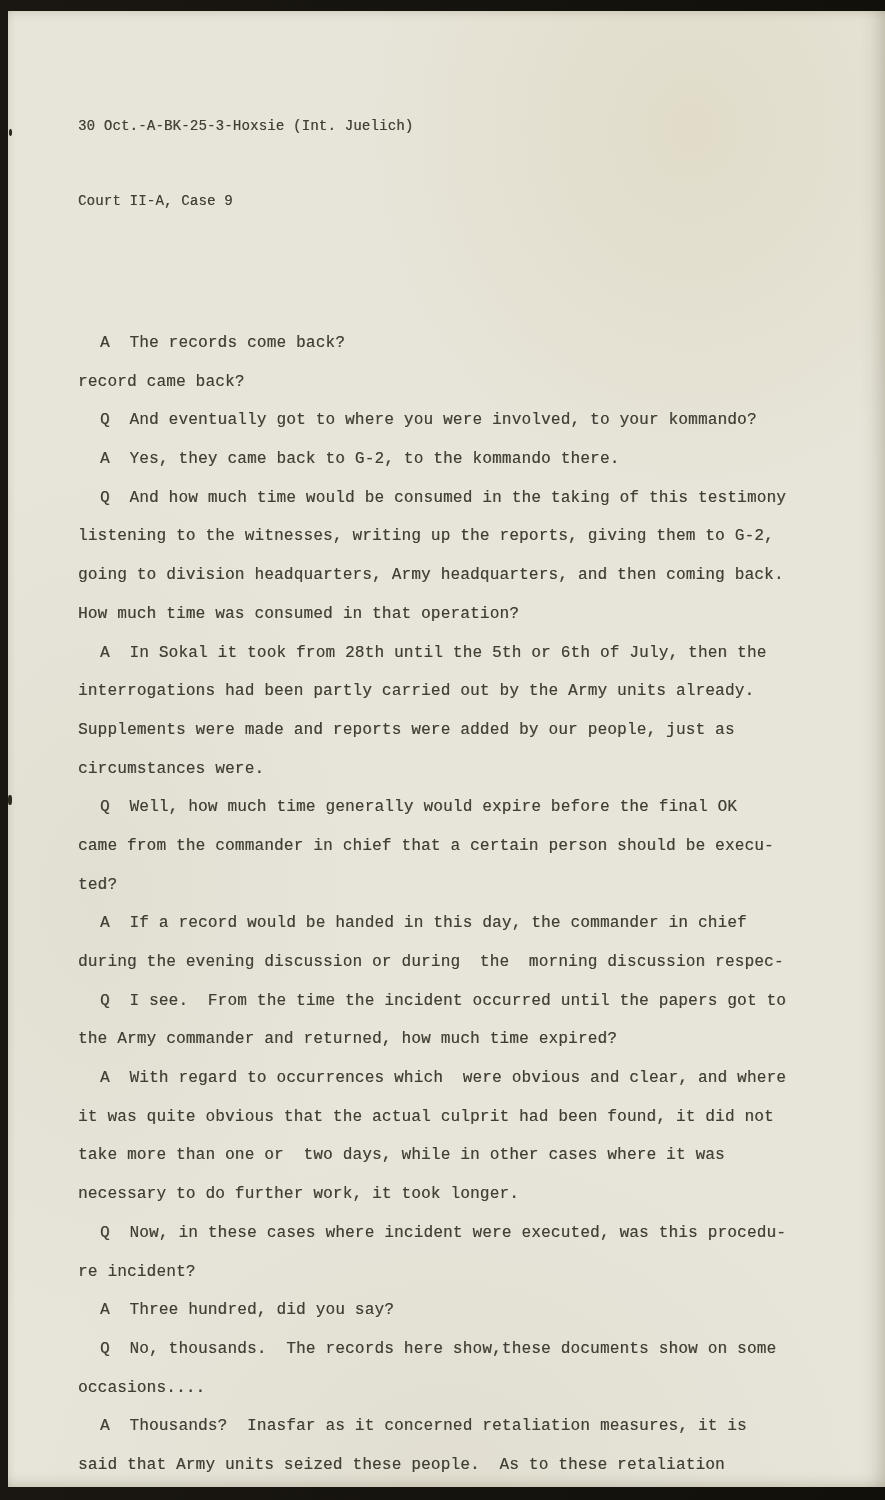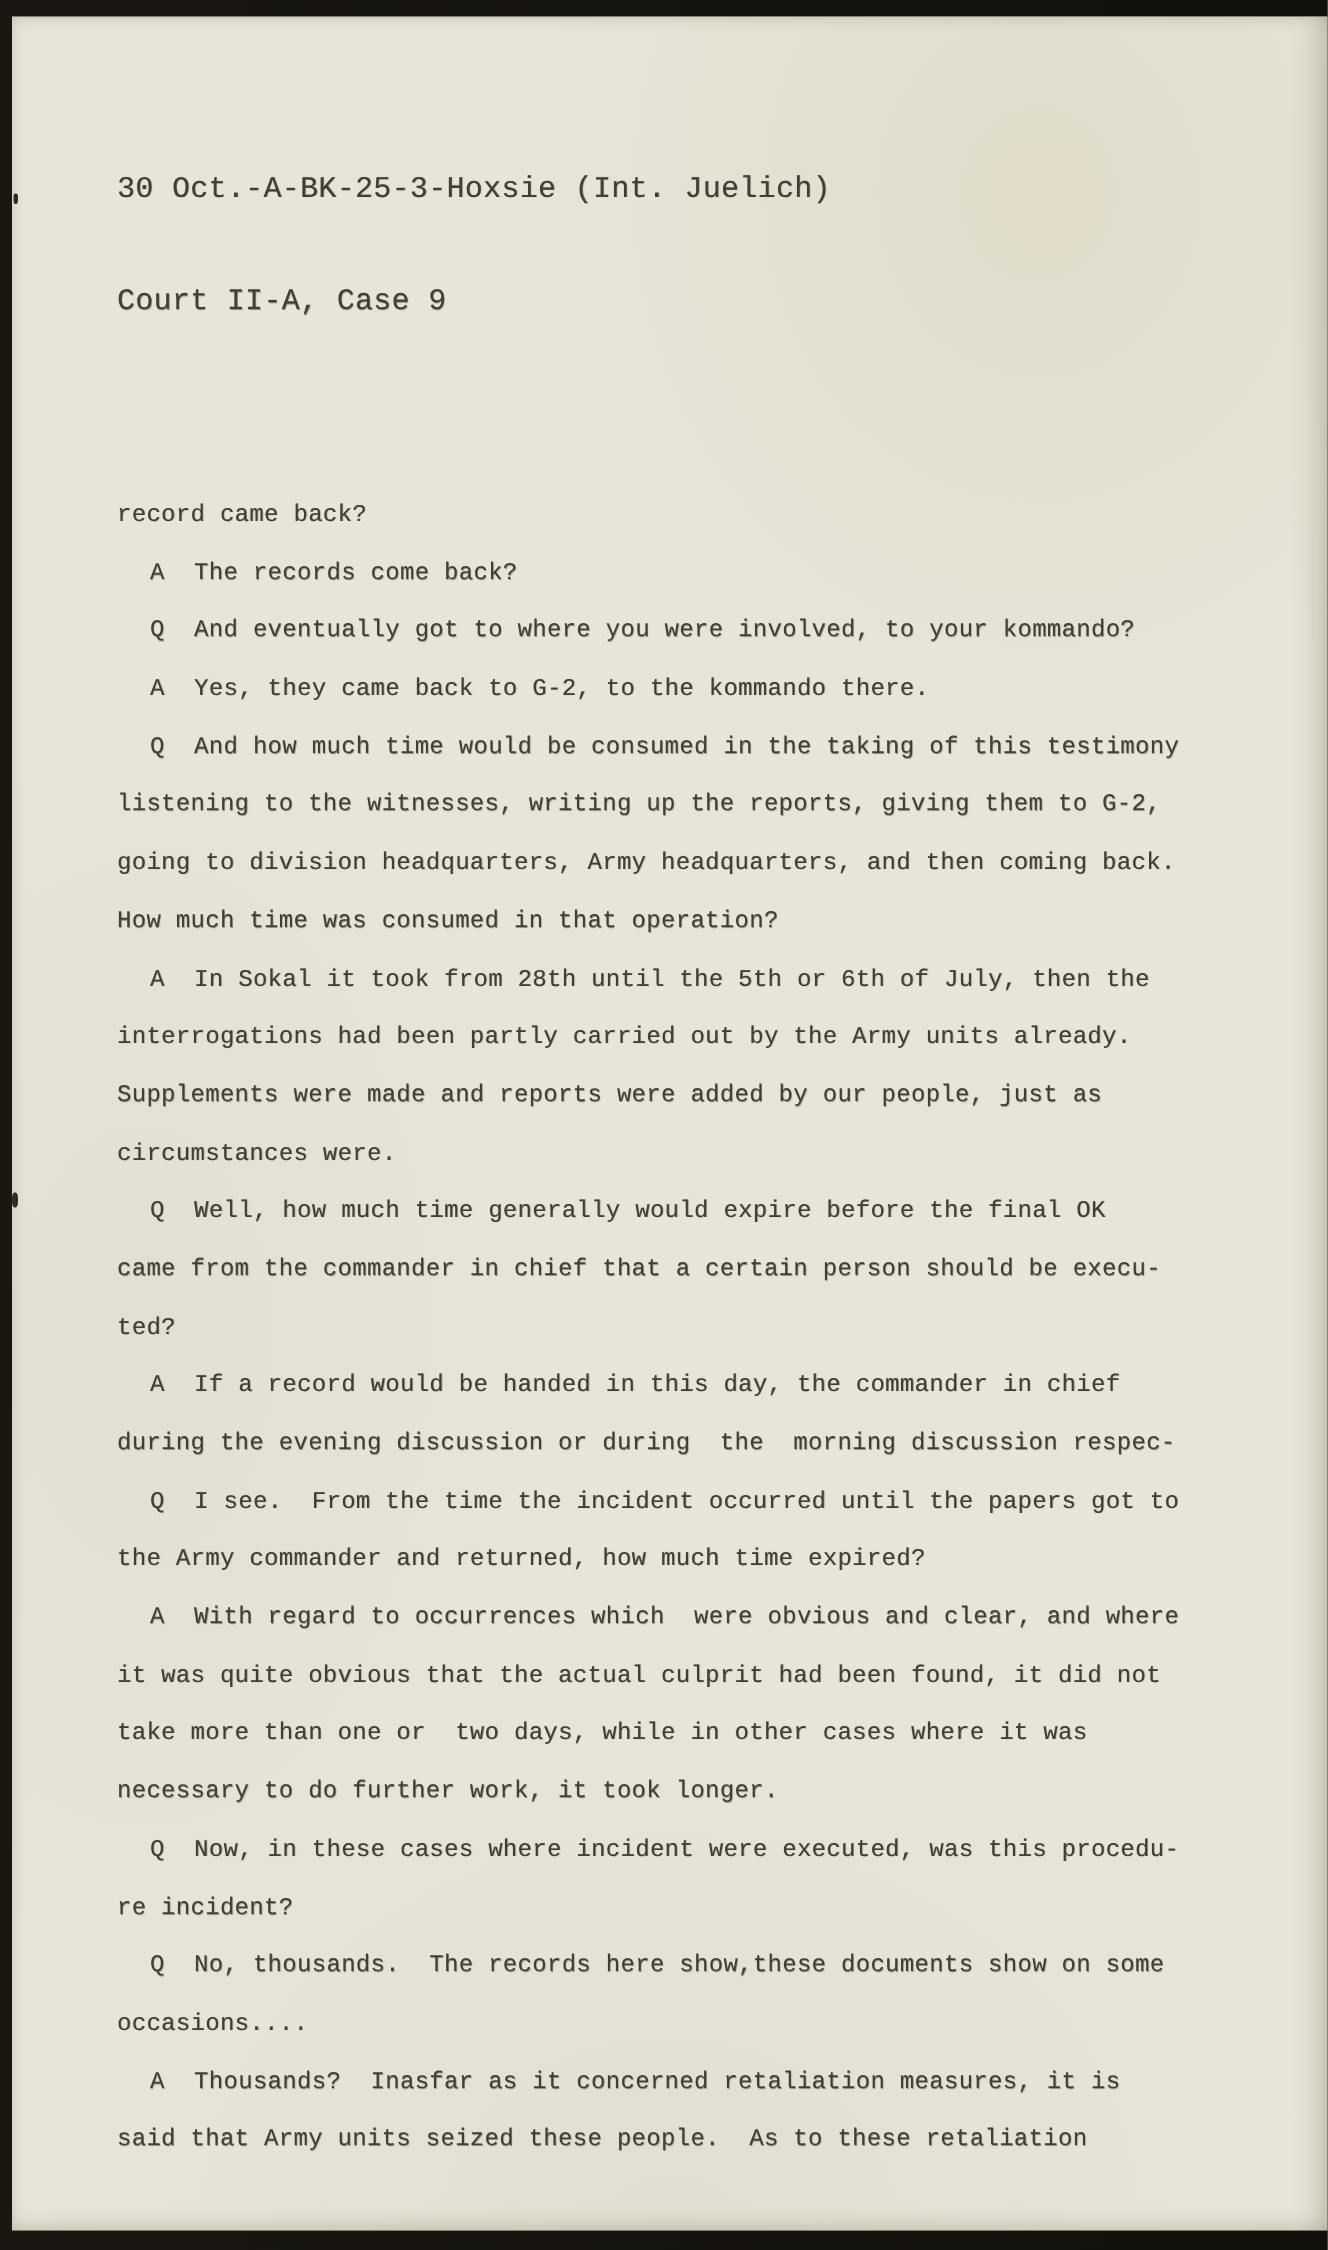--- a/index.html
+++ b/index.html
@@ -40,21 +40,21 @@
     position: absolute;
     width: 3px;
     height: 6px;
     background: #2d2a22;
     border-radius: 40%;
   }
   .speck.s1 { left: 0px; top: 784px; height: 10px; width: 4px; }
   .speck.s2 { left: 1px; top: 118px; height: 7px; }
   .header {
     margin: 53px 0 0 70px;
-    font-size: 20px;
+    font-size: 14px;
     line-height: 25px;
     letter-spacing: 0.2px;
     white-space: pre;
     text-shadow: 0.4px 0.4px 0.5px rgba(62,58,48,0.55);
   }
   .body-text {
     margin: 60px 0 0 70px;
     width: 730px;
   }
   .line {
@@ -78,22 +78,22 @@
 <div class="paper">
   <div class="speck s1"></div>
   <div class="speck s2"></div>
 
   <div class="header">
     <div>30 Oct.-A-BK-25-3-Hoxsie (Int. Juelich)</div>
     <div>Court II-A, Case 9</div>
   </div>
 
   <div class="body-text">
+      <p class="line indent">A  The records come back?</p>
       <p class="line">record came back?</p>
-      <p class="line indent">A  The records come back?</p>
       <p class="line indent">Q  And eventually got to where you were involved, to your kommando?</p>
       <p class="line indent">A  Yes, they came back to G-2, to the kommando there.</p>
       <p class="line indent">Q  And how much time would be consumed in the taking of this testimony</p>
       <p class="line">listening to the witnesses, writing up the reports, giving them to G-2,</p>
       <p class="line">going to division headquarters, Army headquarters, and then coming back.</p>
       <p class="line">How much time was consumed in that operation?</p>
       <p class="line indent">A  In Sokal it took from 28th until the 5th or 6th of July, then the</p>
       <p class="line">interrogations had been partly carried out by the Army units already.</p>
       <p class="line">Supplements were made and reports were added by our people, just as</p>
       <p class="line">circumstances were.</p>
@@ -103,19 +103,20 @@
       <p class="line indent">A  If a record would be handed in this day, the commander in chief</p>
       <p class="line">during the evening discussion or during  the  morning discussion respec-</p>
       <p class="line indent">Q  I see.  From the time the incident occurred until the papers got to</p>
       <p class="line">the Army commander and returned, how much time expired?</p>
       <p class="line indent">A  With regard to occurrences which  were obvious and clear, and where</p>
       <p class="line">it was quite obvious that the actual culprit had been found, it did not</p>
       <p class="line">take more than one or  two days, while in other cases where it was</p>
       <p class="line">necessary to do further work, it took longer.</p>
       <p class="line indent">Q  Now, in these cases where incident were executed, was this procedu-</p>
       <p class="line">re incident?</p>
+      <p class="line indent">A  Three hundred, did you say?</p>
       <p class="line indent">Q  No, thousands.  The records here show,these documents show on some</p>
       <p class="line">occasions....</p>
       <p class="line indent">A  Thousands?  Inasfar as it concerned retaliation measures, it is</p>
       <p class="line">said that Army units seized these people.  As to these retaliation</p>
     </div>
 
 </div>
 
 </body></html>

